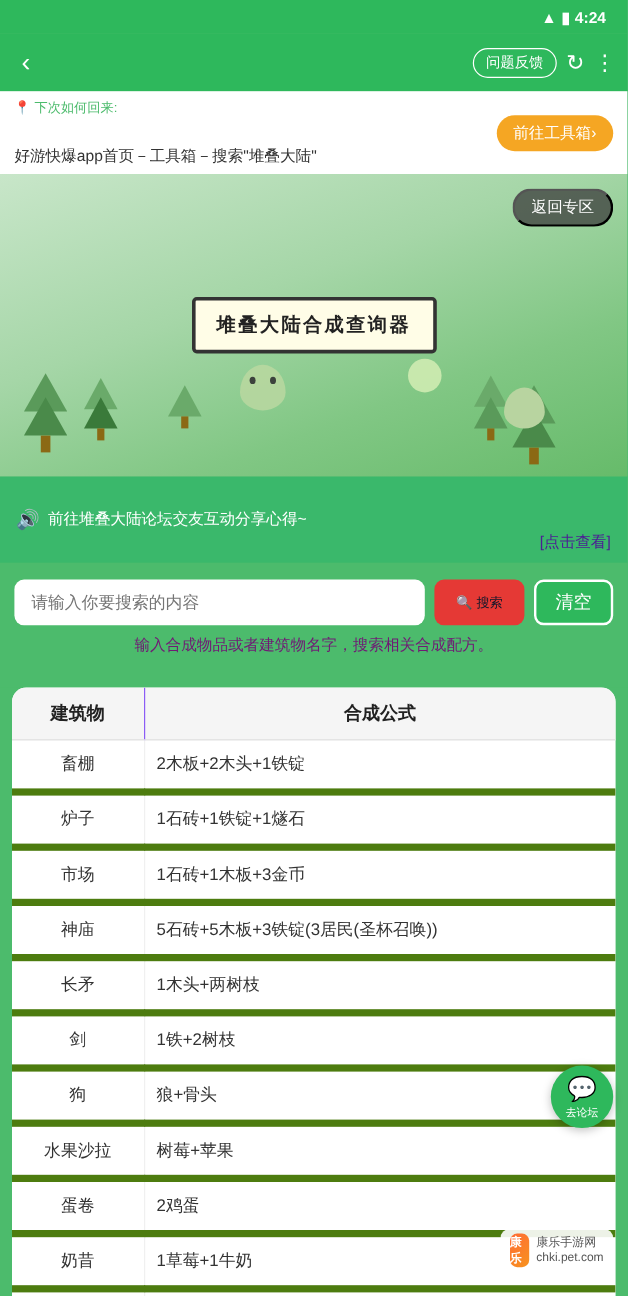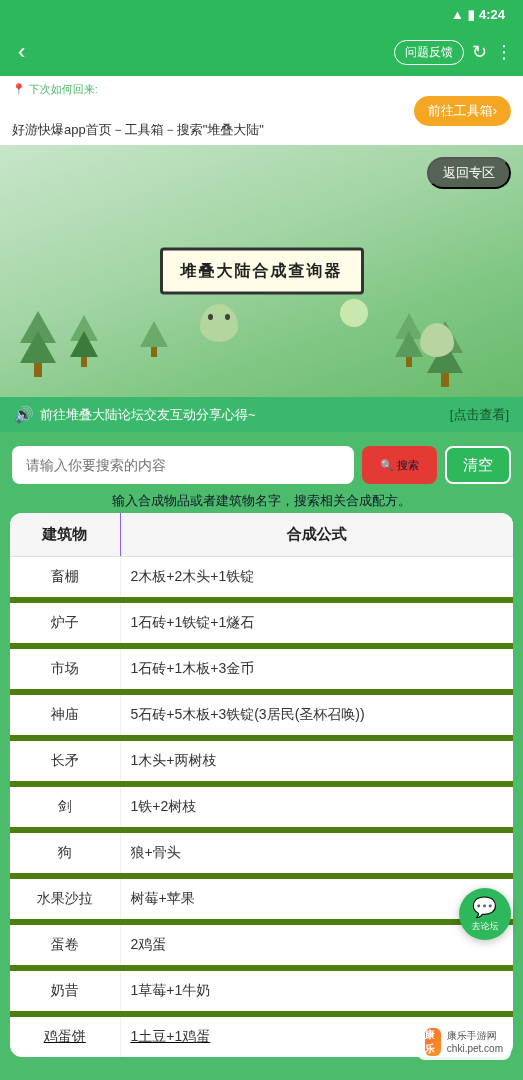--- a/index.html
+++ b/index.html
@@ -124,27 +124,27 @@
 
     
     .forum-notice {
       background: #3ab86b;
       padding: 8px 14px;
       display: flex;
       align-items: center;
       justify-content: space-between;
     }
     .forum-notice-left { display: flex; align-items: center; gap: 6px; color: white; font-size: 13px; }
-    .forum-notice-link { color: #14532d; font-size: 13px; cursor: pointer; }
+    .forum-notice-link { color: #4c1d95; font-size: 13px; cursor: pointer; margin-top: 38px; }
     .speaker-icon { font-size: 16px; }
 
     
     .search-section {
       background: #4cbb6c;
-      padding: 14px 12px 3px;
+      padding: 14px 12px 26px;
     }
     .search-row {
       display: flex;
       gap: 8px;
       margin-bottom: 8px;
     }
     .search-input-wrap {
       flex: 1;
       background: white;
       border-radius: 8px;
@@ -176,21 +176,21 @@
       background: #2eb85c;
       color: white;
       border: 2px solid white;
       border-radius: 8px;
       padding: 0 16px;
       font-size: 15px;
       cursor: pointer;
     }
     .search-hint {
       text-align: center;
-      color: #0f172a;
+      color: #701a75;
       font-size: 13px;
     }
 
     
     .table-section {
       background: #4cbb6c;
       padding: 0 10px 80px;
     }
     .table-wrap {
       background: white;

